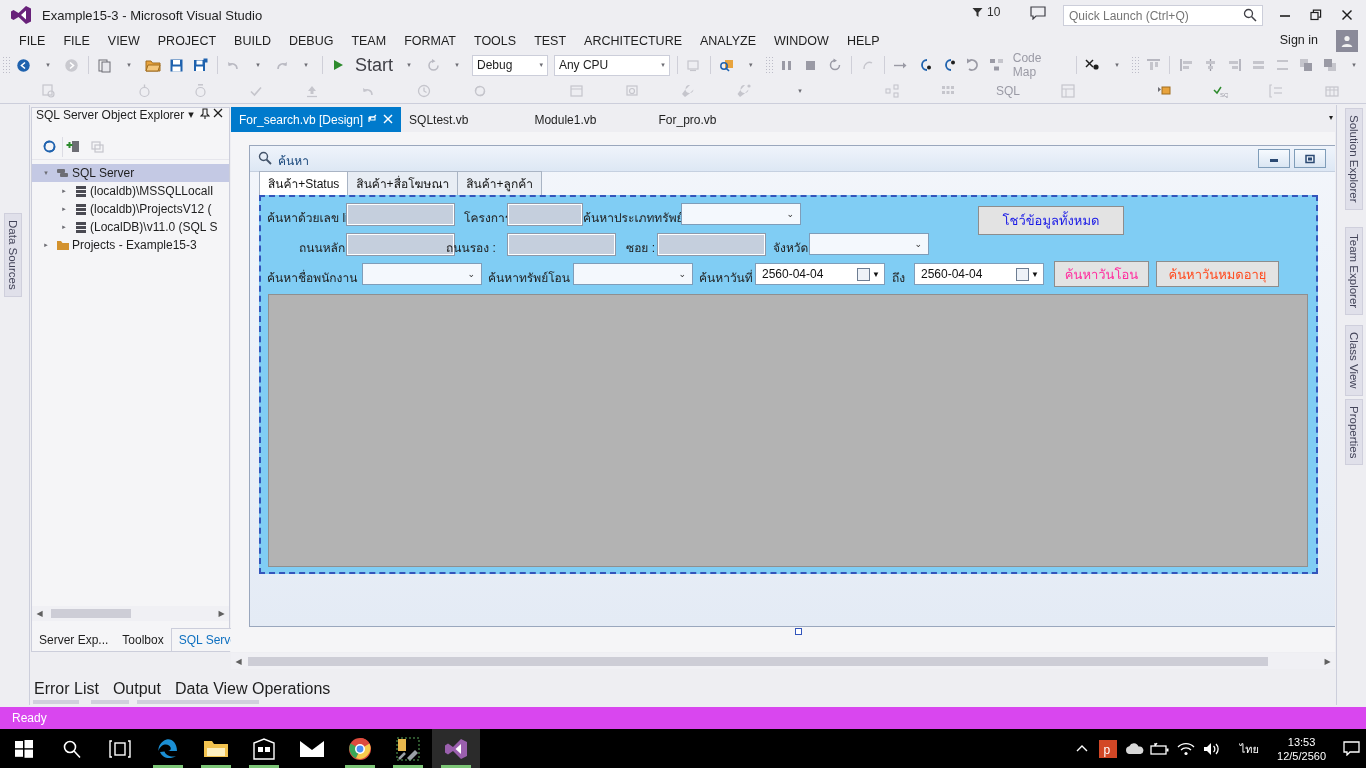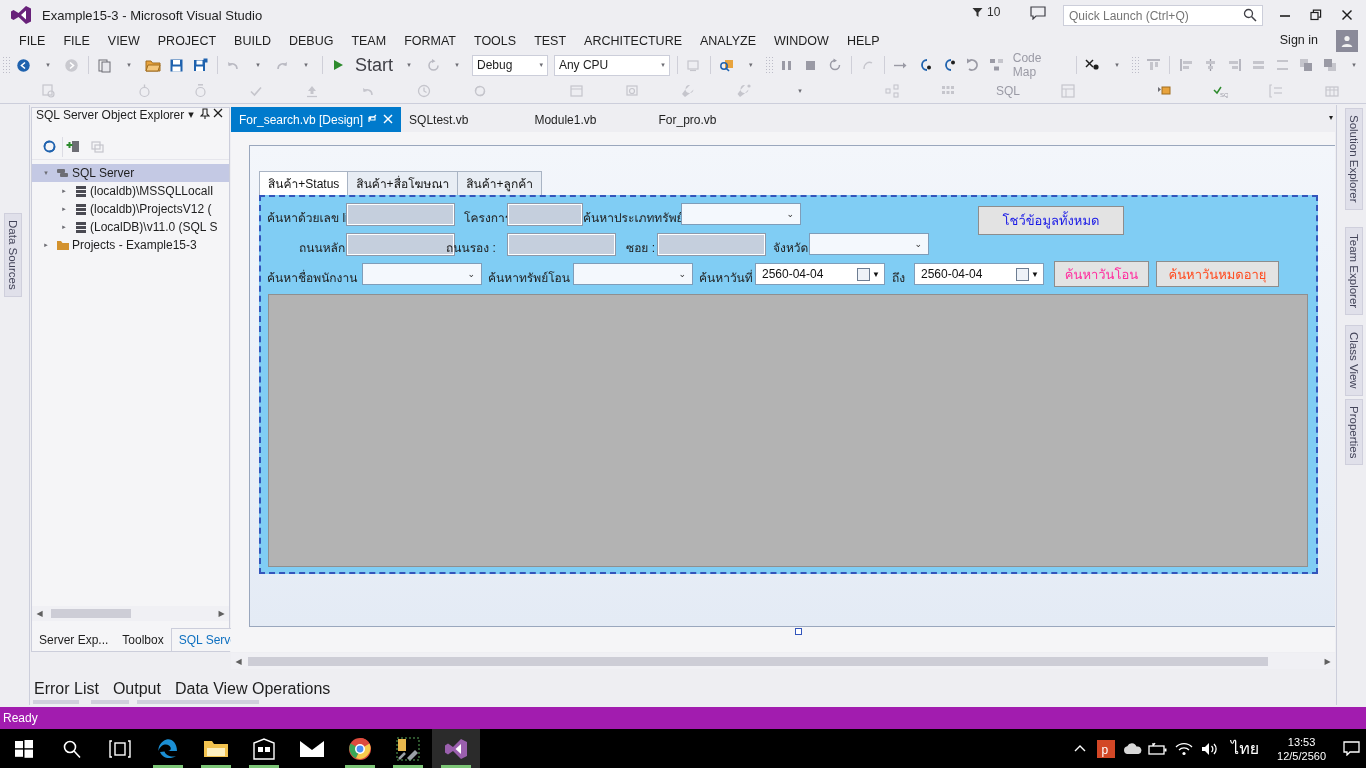--- a/index.html
+++ b/index.html
@@ -263,21 +263,21 @@
   #bottom-tabs {
     position: absolute; left: 31px; top: 679px; width: 1300px; height: 20px;
     display: flex; align-items: center; gap: 14px; padding-left: 3px;
   }
   .btab { font-size: 16px; color: #1e1e1e; cursor: default; white-space: nowrap; }
   .btab-bar { position: absolute; top: 700px; height: 4px; background: #d0d0dc; }
 
   
   #statusbar {
     position: absolute; left: 0; top: 707px; width: 1366px; height: 22px;
-    background: #a21caf; display: flex; align-items: center; padding-left: 3px;
+    background: #d946ef; display: flex; align-items: center; padding-left: 12px;
   }
   #status-text { font-size: 12px; color: #ffffff; }
 
   
   #taskbar {
     position: absolute; left: 0; top: 729px; width: 1366px; height: 39px;
     background: #000000; display: flex; align-items: center;
   }
   .tb-icon {
     width: 48px; height: 39px; display: flex; align-items: center; justify-content: center;
@@ -285,21 +285,21 @@
   }
   .tb-icon.running::after {
     content: ""; position: absolute; bottom: 0; left: 9px; width: 30px; height: 3px;
     background: #7cc576;
   }
   .tb-icon.active { background: #2b2b2b; }
   #tray {
     position: absolute; right: 0; top: 0; height: 39px; display: flex; align-items: center;
   }
   .tray-icon { width: 26px; height: 39px; display: flex; align-items: center; justify-content: center; cursor: default; }
-  #tray-lang { font-size: 16px; color: #fff; padding: 0 8px; cursor: default; }
+  #tray-lang { font-size: 11px; color: #fff; padding: 0 8px; cursor: default; margin-left: 7px; }
   #tray-clock {
     display: flex; flex-direction: column; align-items: center; justify-content: center;
     font-size: 11px; color: #fff; line-height: 14px; padding: 0 10px; cursor: default;
   }
   #tray-action { width: 30px; height: 39px; display: flex; align-items: center; justify-content: center; cursor: default; }
 </style>
 </head>
 <body>
 
 <div id="titlebar">
@@ -884,20 +884,40 @@
   </div>
   <div class="doc-tab" style="margin-left:46px">
     <span>For_pro.vb</span>
   </div>
   <div id="doctabs-overflow">▾</div>
 </div>
 
 <div id="designer">
   <div id="formwin">
 
+    <div id="form-caption">
+      <span id="form-caption-icon">
+        <svg width="14" height="14" viewBox="0 0 14 14">
+          <circle cx="5.5" cy="5.5" r="4" fill="none" stroke="#44546a" stroke-width="1.4"></circle>
+          <line x1="8.5" y1="8.5" x2="13" y2="13" stroke="#44546a" stroke-width="1.8"></line>
+        </svg>
+      </span>
+      <span id="form-caption-text">ค้นหา</span>
+      <div class="form-wctl" id="form-min">
+        <svg width="14" height="10" viewBox="0 0 14 10">
+            <rect x="3" y="5" width="8" height="3" fill="#2b4a73"></rect>
+          </svg>
+      </div>
+      <div class="form-wctl" id="form-max">
+        <svg width="14" height="12" viewBox="0 0 14 12">
+            <rect x="3" y="2.5" width="8" height="7" fill="none" stroke="#2b4a73" stroke-width="1.5"></rect>
+            <rect x="5" y="4.5" width="4" height="3" fill="#2b4a73"></rect>
+          </svg>
+      </div>
+    </div>
 
     <div id="form-tabstrip">
       <div class="ftab active">สินค้า+Status</div>
       <div class="ftab">สินค้า+สื่อโฆษณา</div>
       <div class="ftab">สินค้า+ลูกค้า</div>
     </div>
 
     <div id="form-tabpage">
 
       <span class="fld-label" style="left:6px; top:11px">ค้นหาด้วยเลข list</span>

